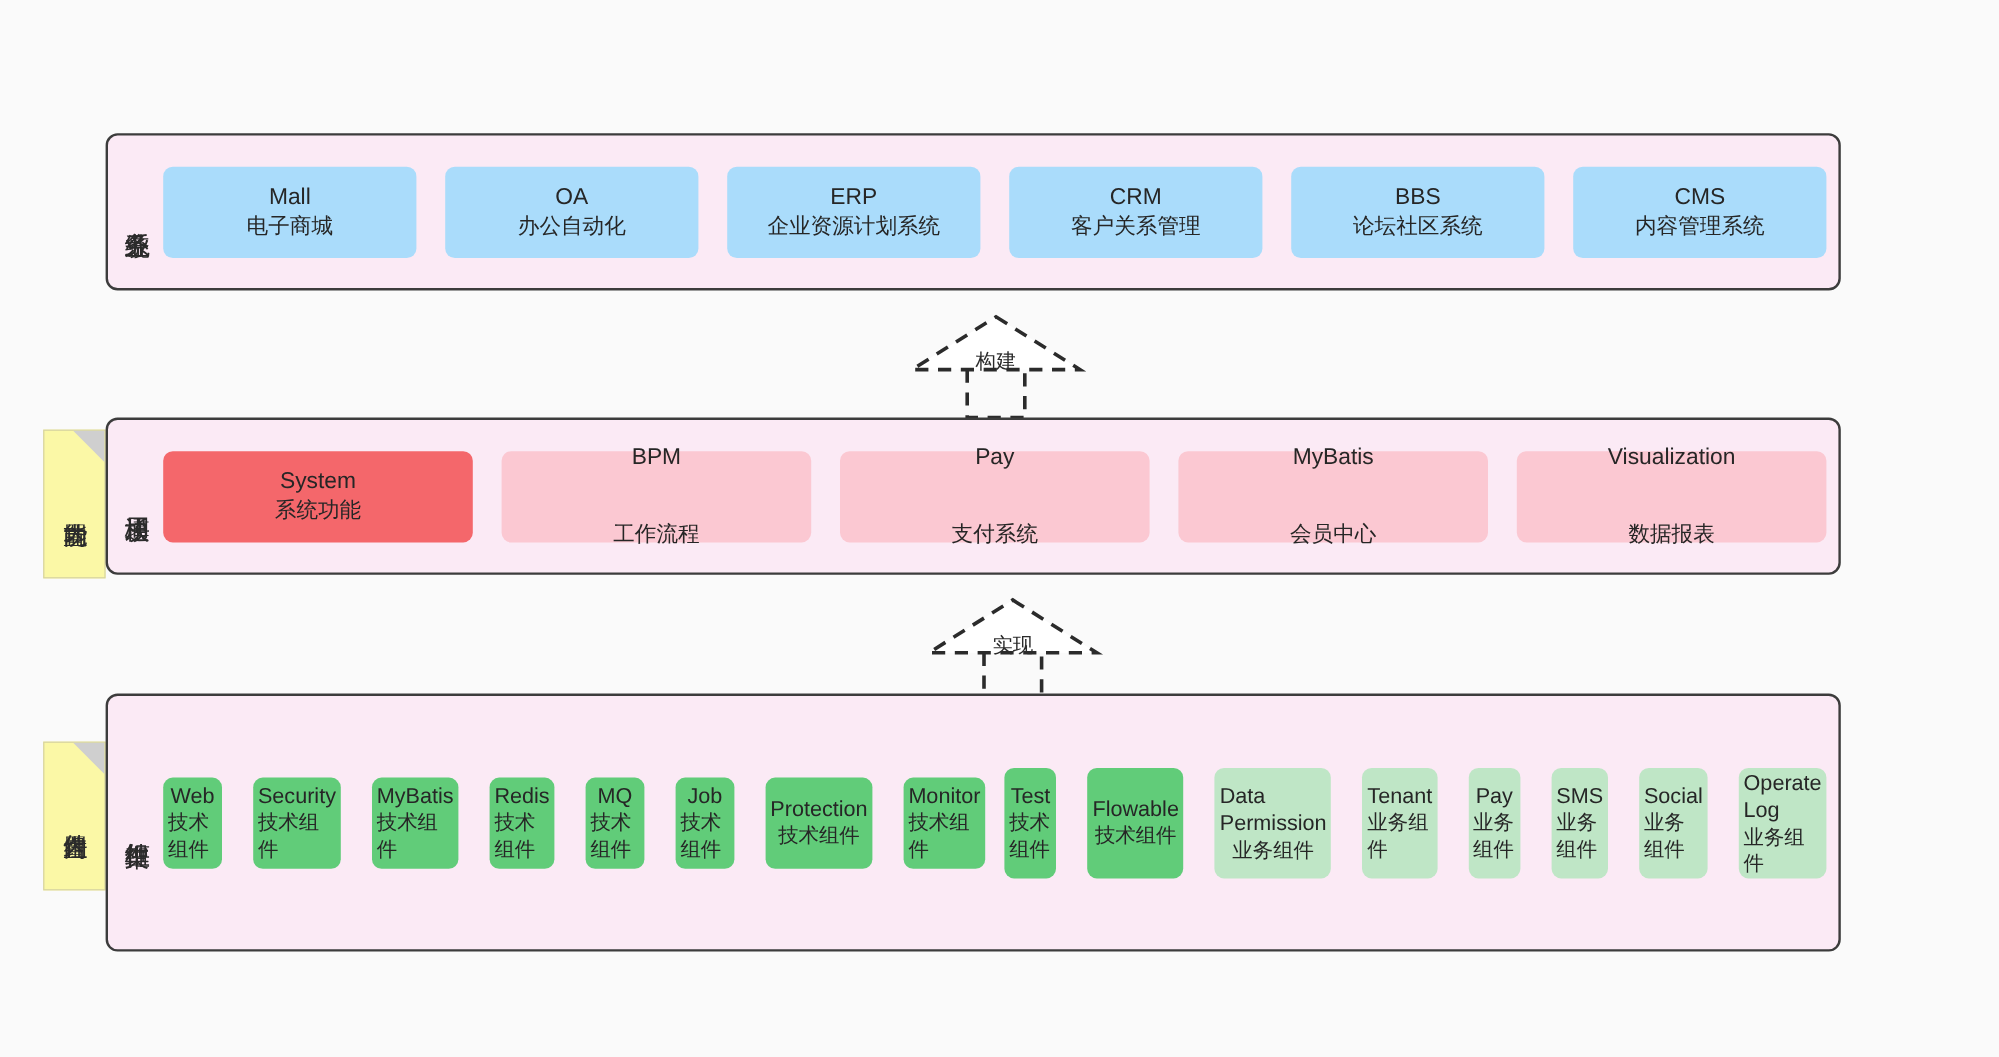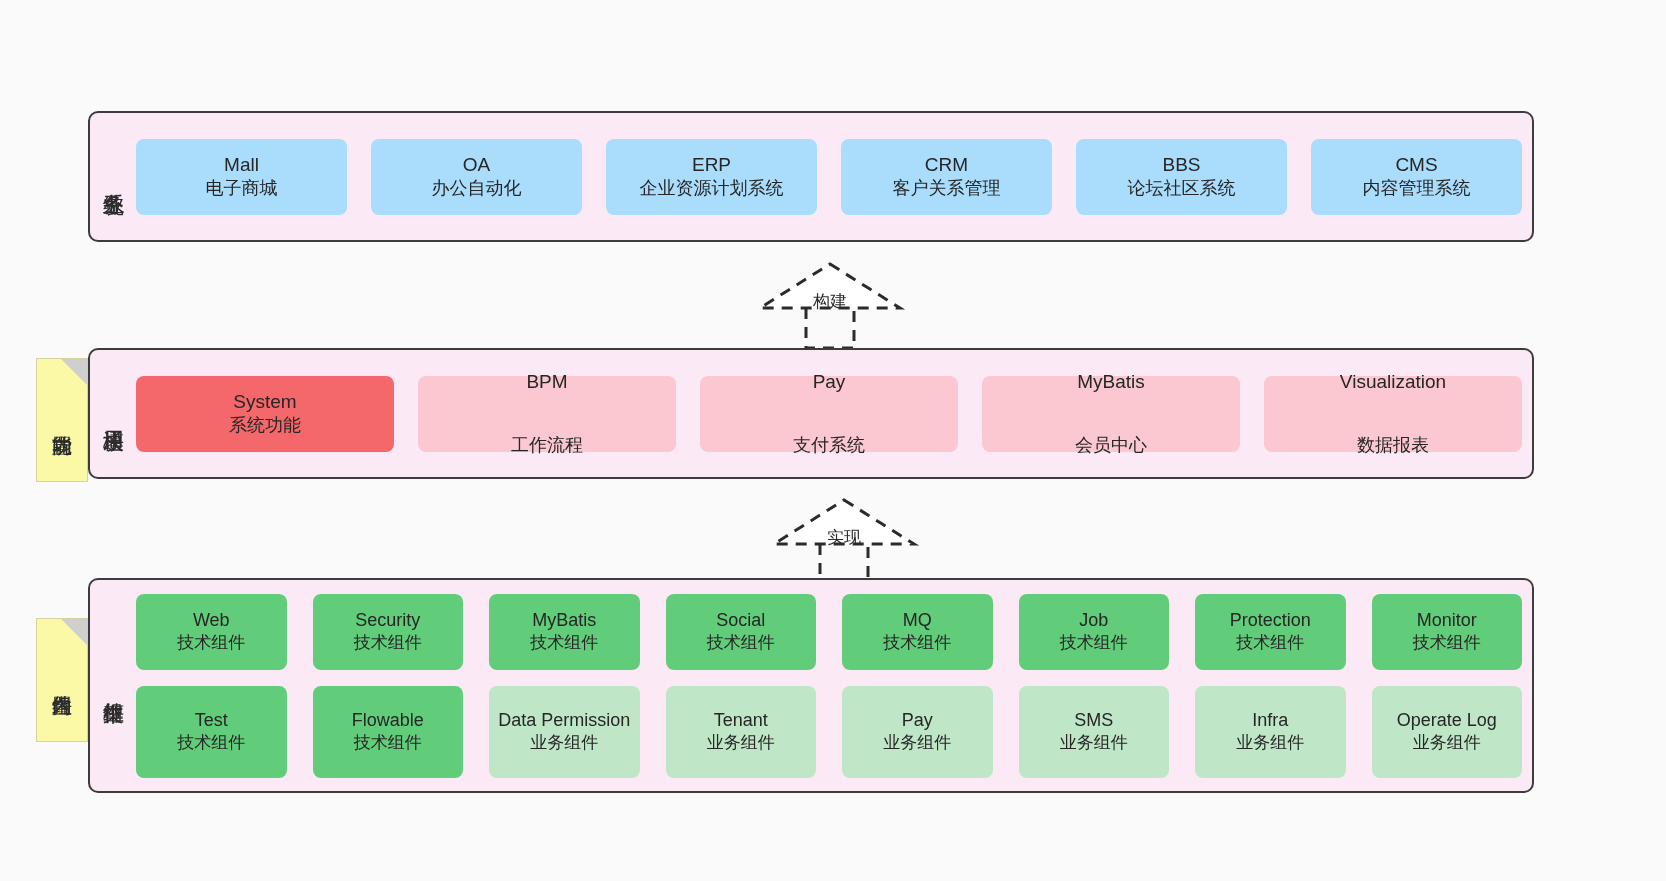--- a/index.html
+++ b/index.html
@@ -41,21 +41,21 @@
     white-space: nowrap;
     padding: 4px 0;
   }
   .layer-body {
     flex: 1 1 auto;
     display: flex;
     align-items: center;
     padding: 0 10px 0 0;
   }
   .layer-body.two-rows {
-    flex-direction: column;
+    flex-direction: row;
     justify-content: center;
     gap: 16px;
     padding: 0 10px 0 0;
   }
   .row {
     display: flex;
     width: 100%;
     gap: 26px;
     align-items: stretch;
   }
@@ -225,68 +225,68 @@
         </div>
         <div class="card small c-green">
           <span class="en">Security</span>
           <span class="cn">技术组件</span>
         </div>
         <div class="card small c-green">
           <span class="en">MyBatis</span>
           <span class="cn">技术组件</span>
         </div>
         <div class="card small c-green">
+          <span class="en">Redis</span>
+          <span class="cn">技术组件</span>
+        </div>
+        <div class="card small c-green">
+          <span class="en">MQ</span>
+          <span class="cn">技术组件</span>
+        </div>
+        <div class="card small c-green">
+          <span class="en">Job</span>
+          <span class="cn">技术组件</span>
+        </div>
+        <div class="card small c-green">
+          <span class="en">Protection</span>
+          <span class="cn">技术组件</span>
+        </div>
+        <div class="card small c-green">
+          <span class="en">Monitor</span>
+          <span class="cn">技术组件</span>
+        </div>
+      </div>
+
+      <div class="row" style="height:92px;">
+        <div class="card small c-green">
+          <span class="en">Test</span>
+          <span class="cn">技术组件</span>
+        </div>
+        <div class="card small c-green">
+          <span class="en">Flowable</span>
+          <span class="cn">技术组件</span>
+        </div>
+        <div class="card small c-green-light">
+          <span class="en">Data Permission</span>
+          <span class="cn">业务组件</span>
+        </div>
+        <div class="card small c-green-light">
+          <span class="en">Tenant</span>
+          <span class="cn">业务组件</span>
+        </div>
+        <div class="card small c-green-light">
+          <span class="en">Pay</span>
+          <span class="cn">业务组件</span>
+        </div>
+        <div class="card small c-green-light">
+          <span class="en">SMS</span>
+          <span class="cn">业务组件</span>
+        </div>
+        <div class="card small c-green-light">
           <span class="en">Social</span>
-          <span class="cn">技术组件</span>
-        </div>
-        <div class="card small c-green">
-          <span class="en">MQ</span>
-          <span class="cn">技术组件</span>
-        </div>
-        <div class="card small c-green">
-          <span class="en">Job</span>
-          <span class="cn">技术组件</span>
-        </div>
-        <div class="card small c-green">
-          <span class="en">Protection</span>
-          <span class="cn">技术组件</span>
-        </div>
-        <div class="card small c-green">
-          <span class="en">Monitor</span>
-          <span class="cn">技术组件</span>
-        </div>
-      </div>
-
-      <div class="row" style="height:92px;">
-        <div class="card small c-green">
-          <span class="en">Test</span>
-          <span class="cn">技术组件</span>
-        </div>
-        <div class="card small c-green">
-          <span class="en">Flowable</span>
-          <span class="cn">技术组件</span>
-        </div>
-        <div class="card small c-green-light">
-          <span class="en">Data Permission</span>
-          <span class="cn">业务组件</span>
-        </div>
-        <div class="card small c-green-light">
-          <span class="en">Tenant</span>
-          <span class="cn">业务组件</span>
-        </div>
-        <div class="card small c-green-light">
-          <span class="en">Pay</span>
-          <span class="cn">业务组件</span>
-        </div>
-        <div class="card small c-green-light">
-          <span class="en">SMS</span>
-          <span class="cn">业务组件</span>
-        </div>
-        <div class="card small c-green-light">
-          <span class="en">Infra</span>
           <span class="cn">业务组件</span>
         </div>
         <div class="card small c-green-light">
           <span class="en">Operate Log</span>
           <span class="cn">业务组件</span>
         </div>
       </div>
     </div>
   </div>
 

